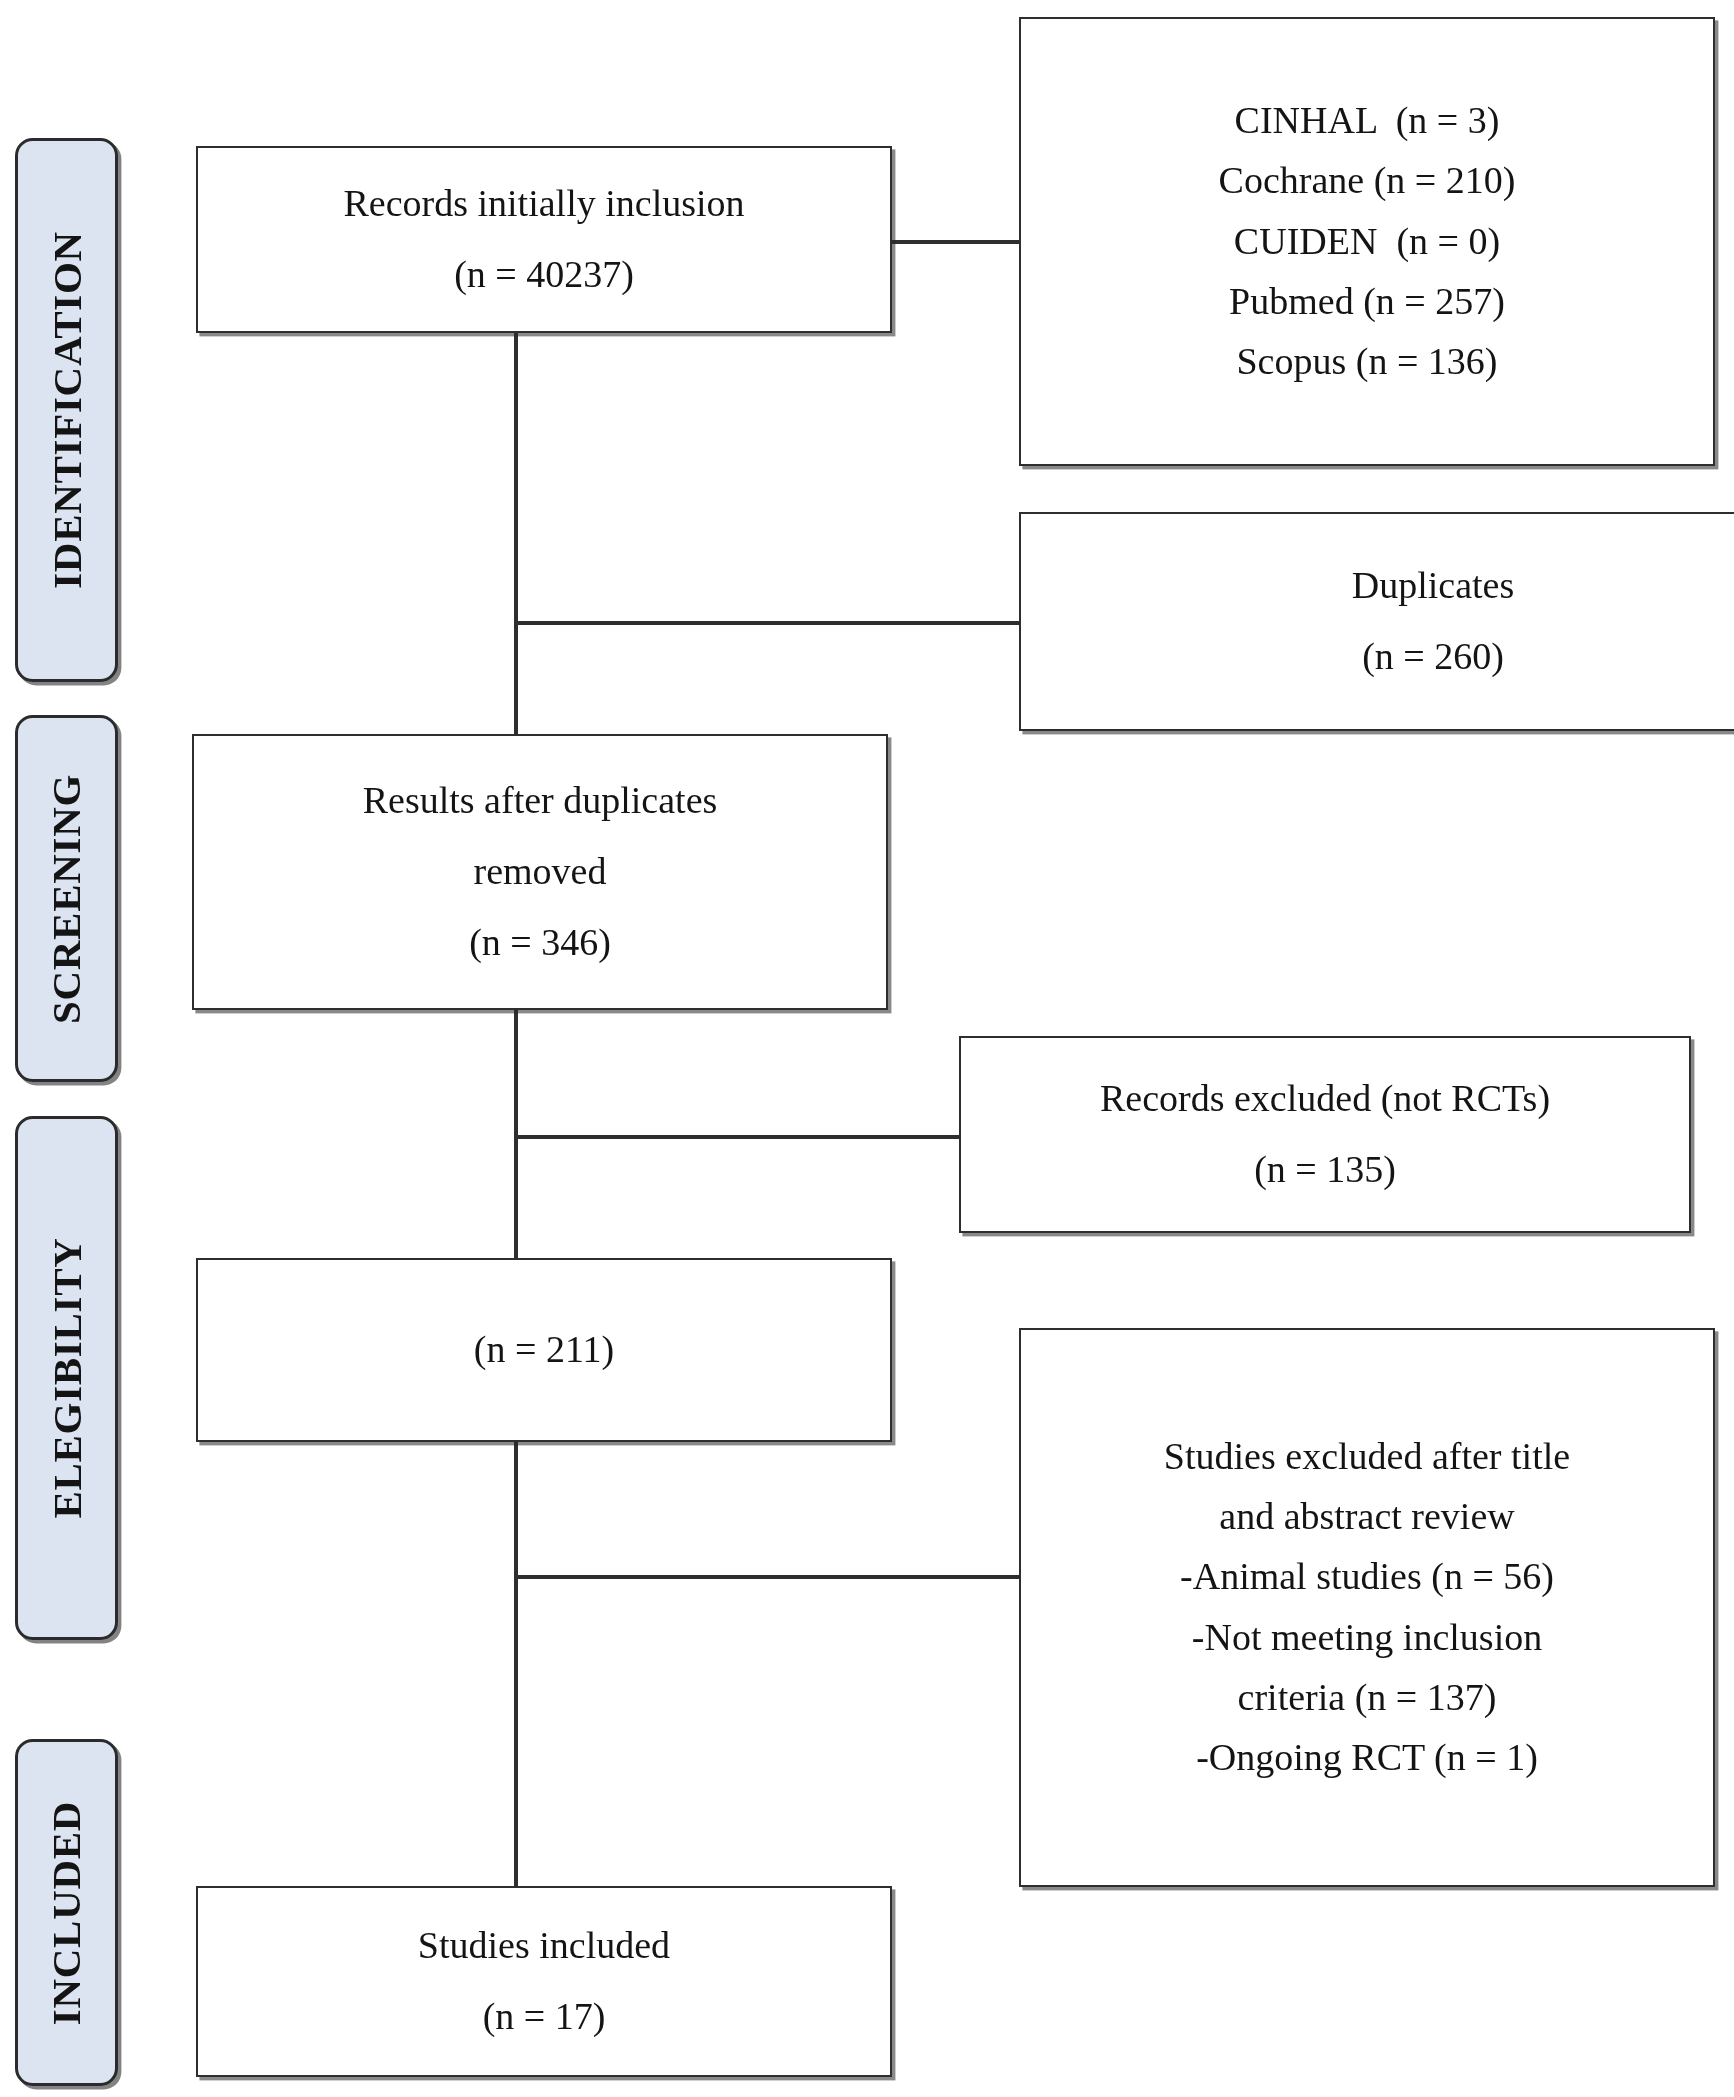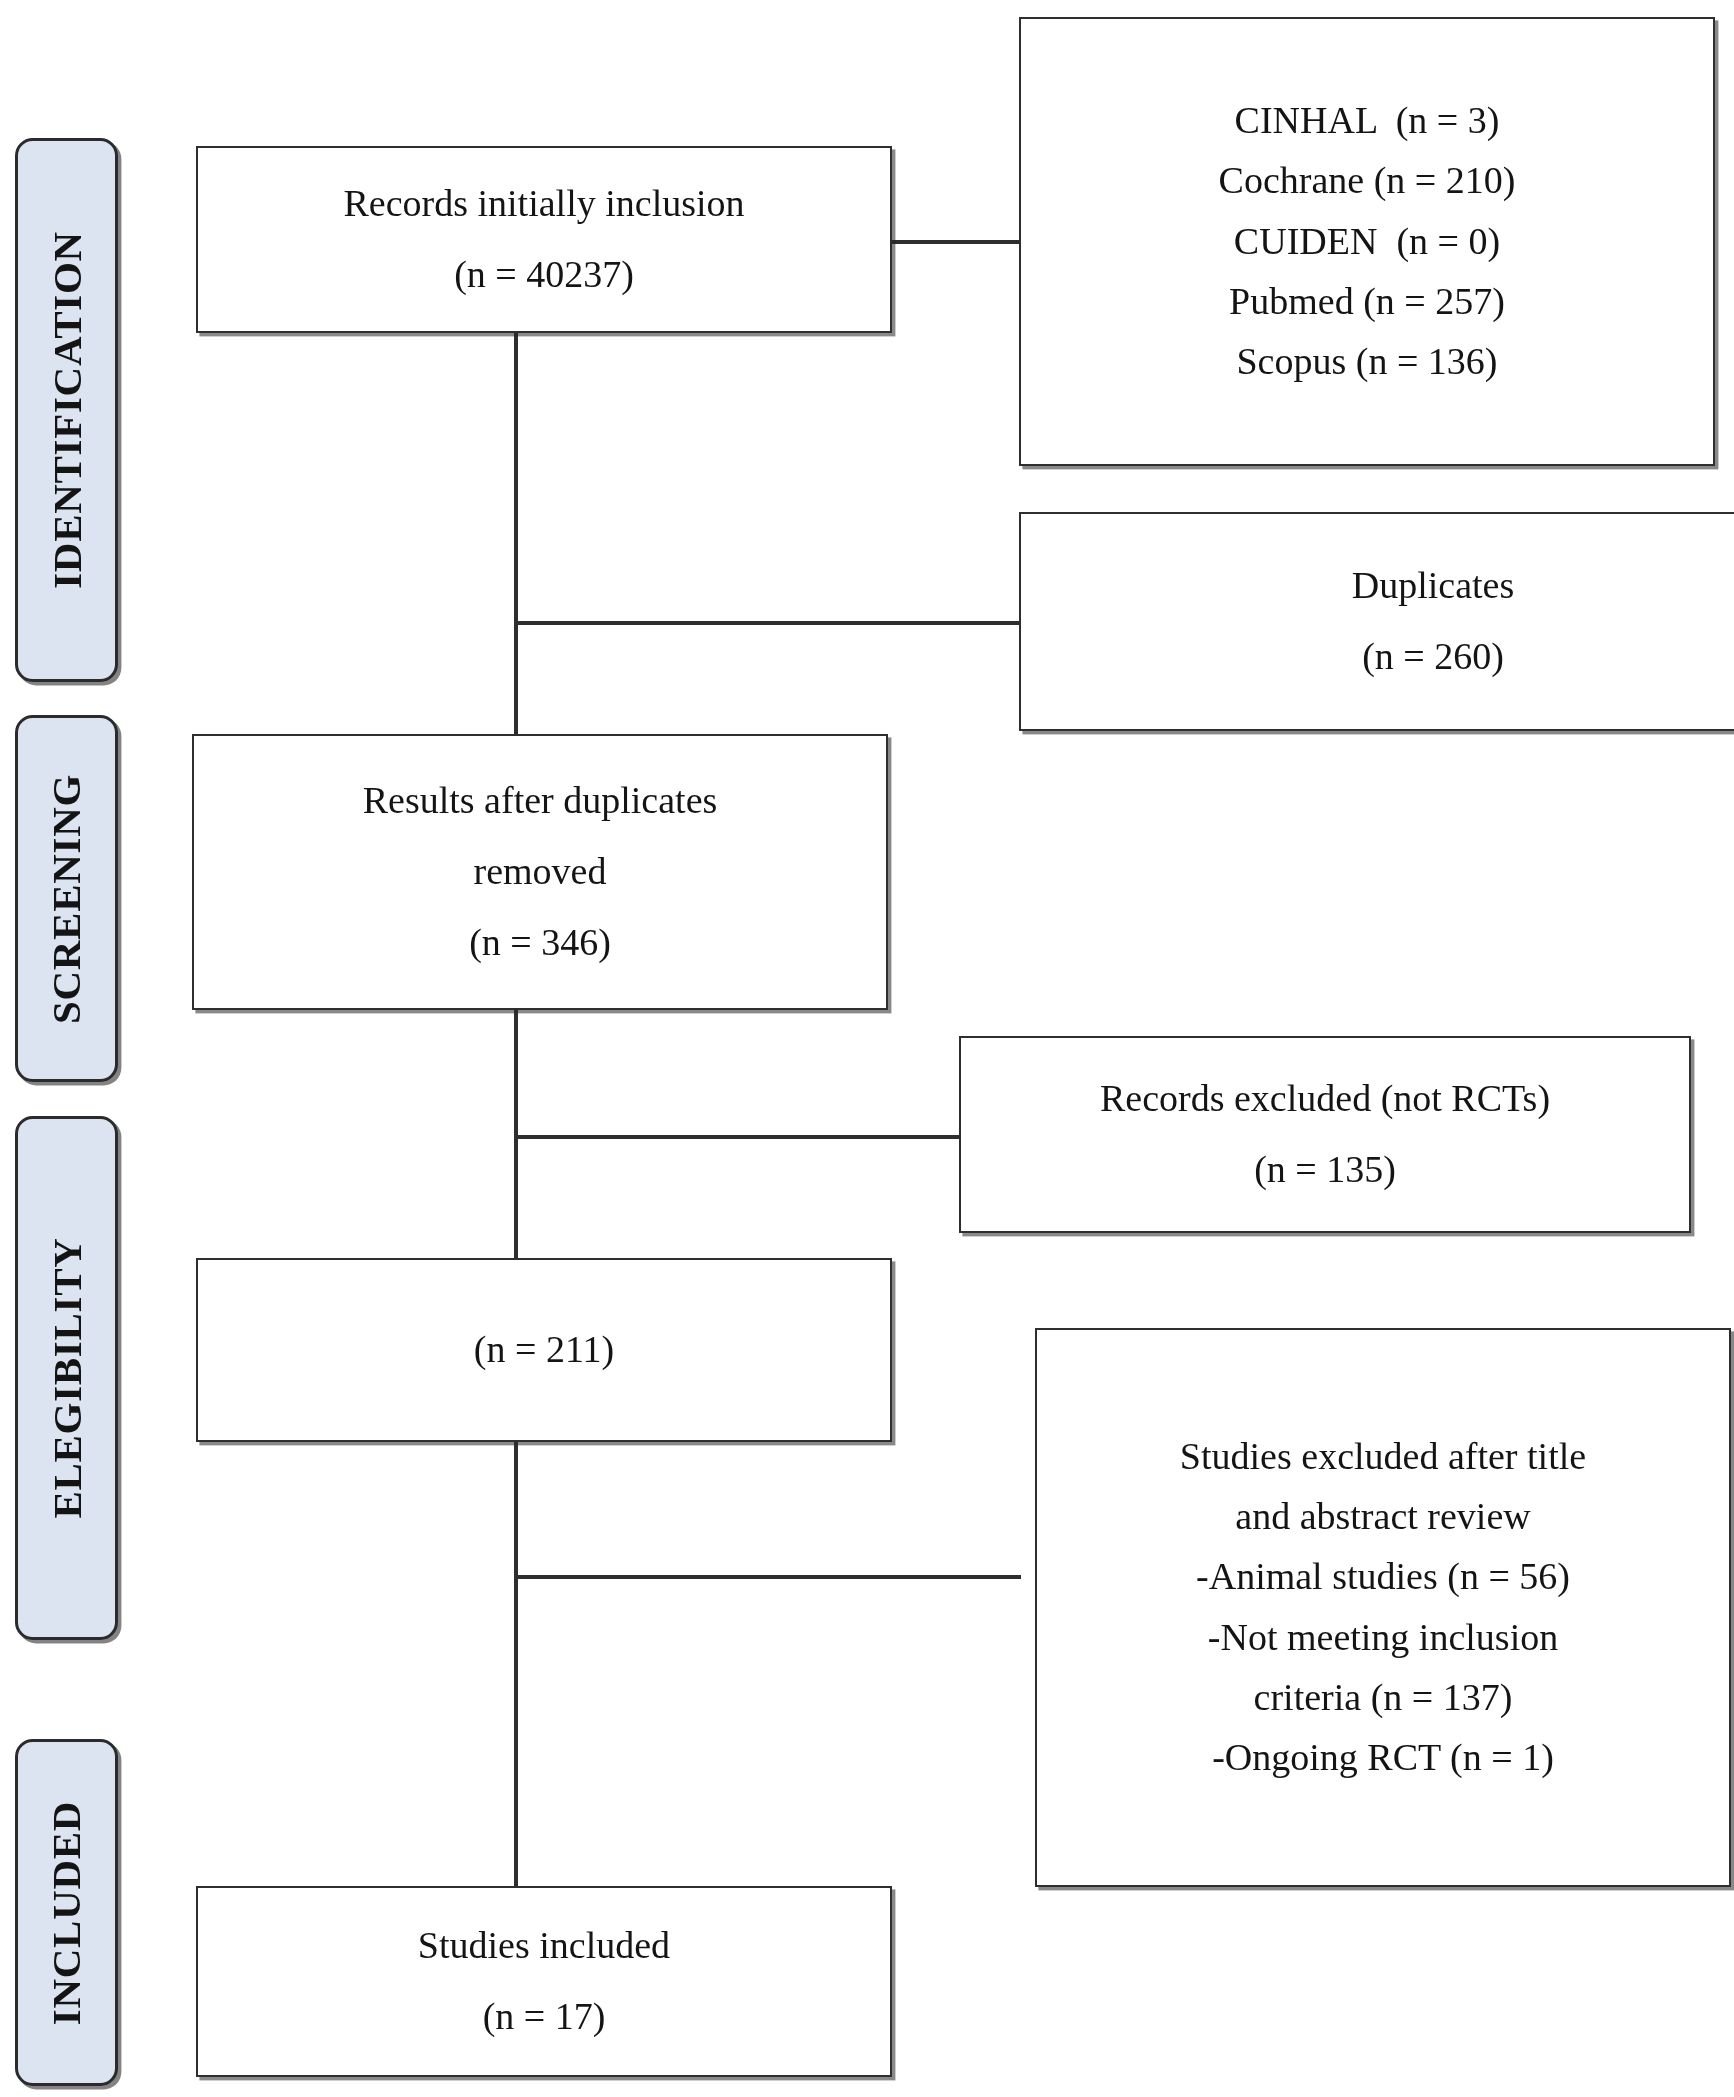--- a/index.html
+++ b/index.html
@@ -134,21 +134,21 @@
 
   <div class="flow-box spaced" style="left:959px; top:1036px; width:732px; height:197px;">
     <div class="flow-line">Records excluded (not RCTs)</div>
     <div class="flow-line">(n = 135)</div>
   </div>
 
   <div class="flow-box spaced" style="left:196px; top:1258px; width:696px; height:184px;">
     <div class="flow-line">(n = 211)</div>
   </div>
 
-  <div class="flow-box dense" style="left:1019px; top:1328px; width:696px; height:559px;margin-left:16px;">
+  <div class="flow-box dense" style="left:1019px; top:1328px; width:696px; height:559px;">
     <div class="flow-line">Studies excluded after title</div>
     <div class="flow-line">and abstract review</div>
     <div class="flow-line">-Animal studies (n = 56)</div>
     <div class="flow-line">-Not meeting inclusion</div>
     <div class="flow-line">criteria (n = 137)</div>
     <div class="flow-line">-Ongoing RCT (n = 1)</div>
   </div>
 
   <div class="flow-box spaced" style="left:196px; top:1886px; width:696px; height:191px;">
     <div class="flow-line">Studies included</div>

